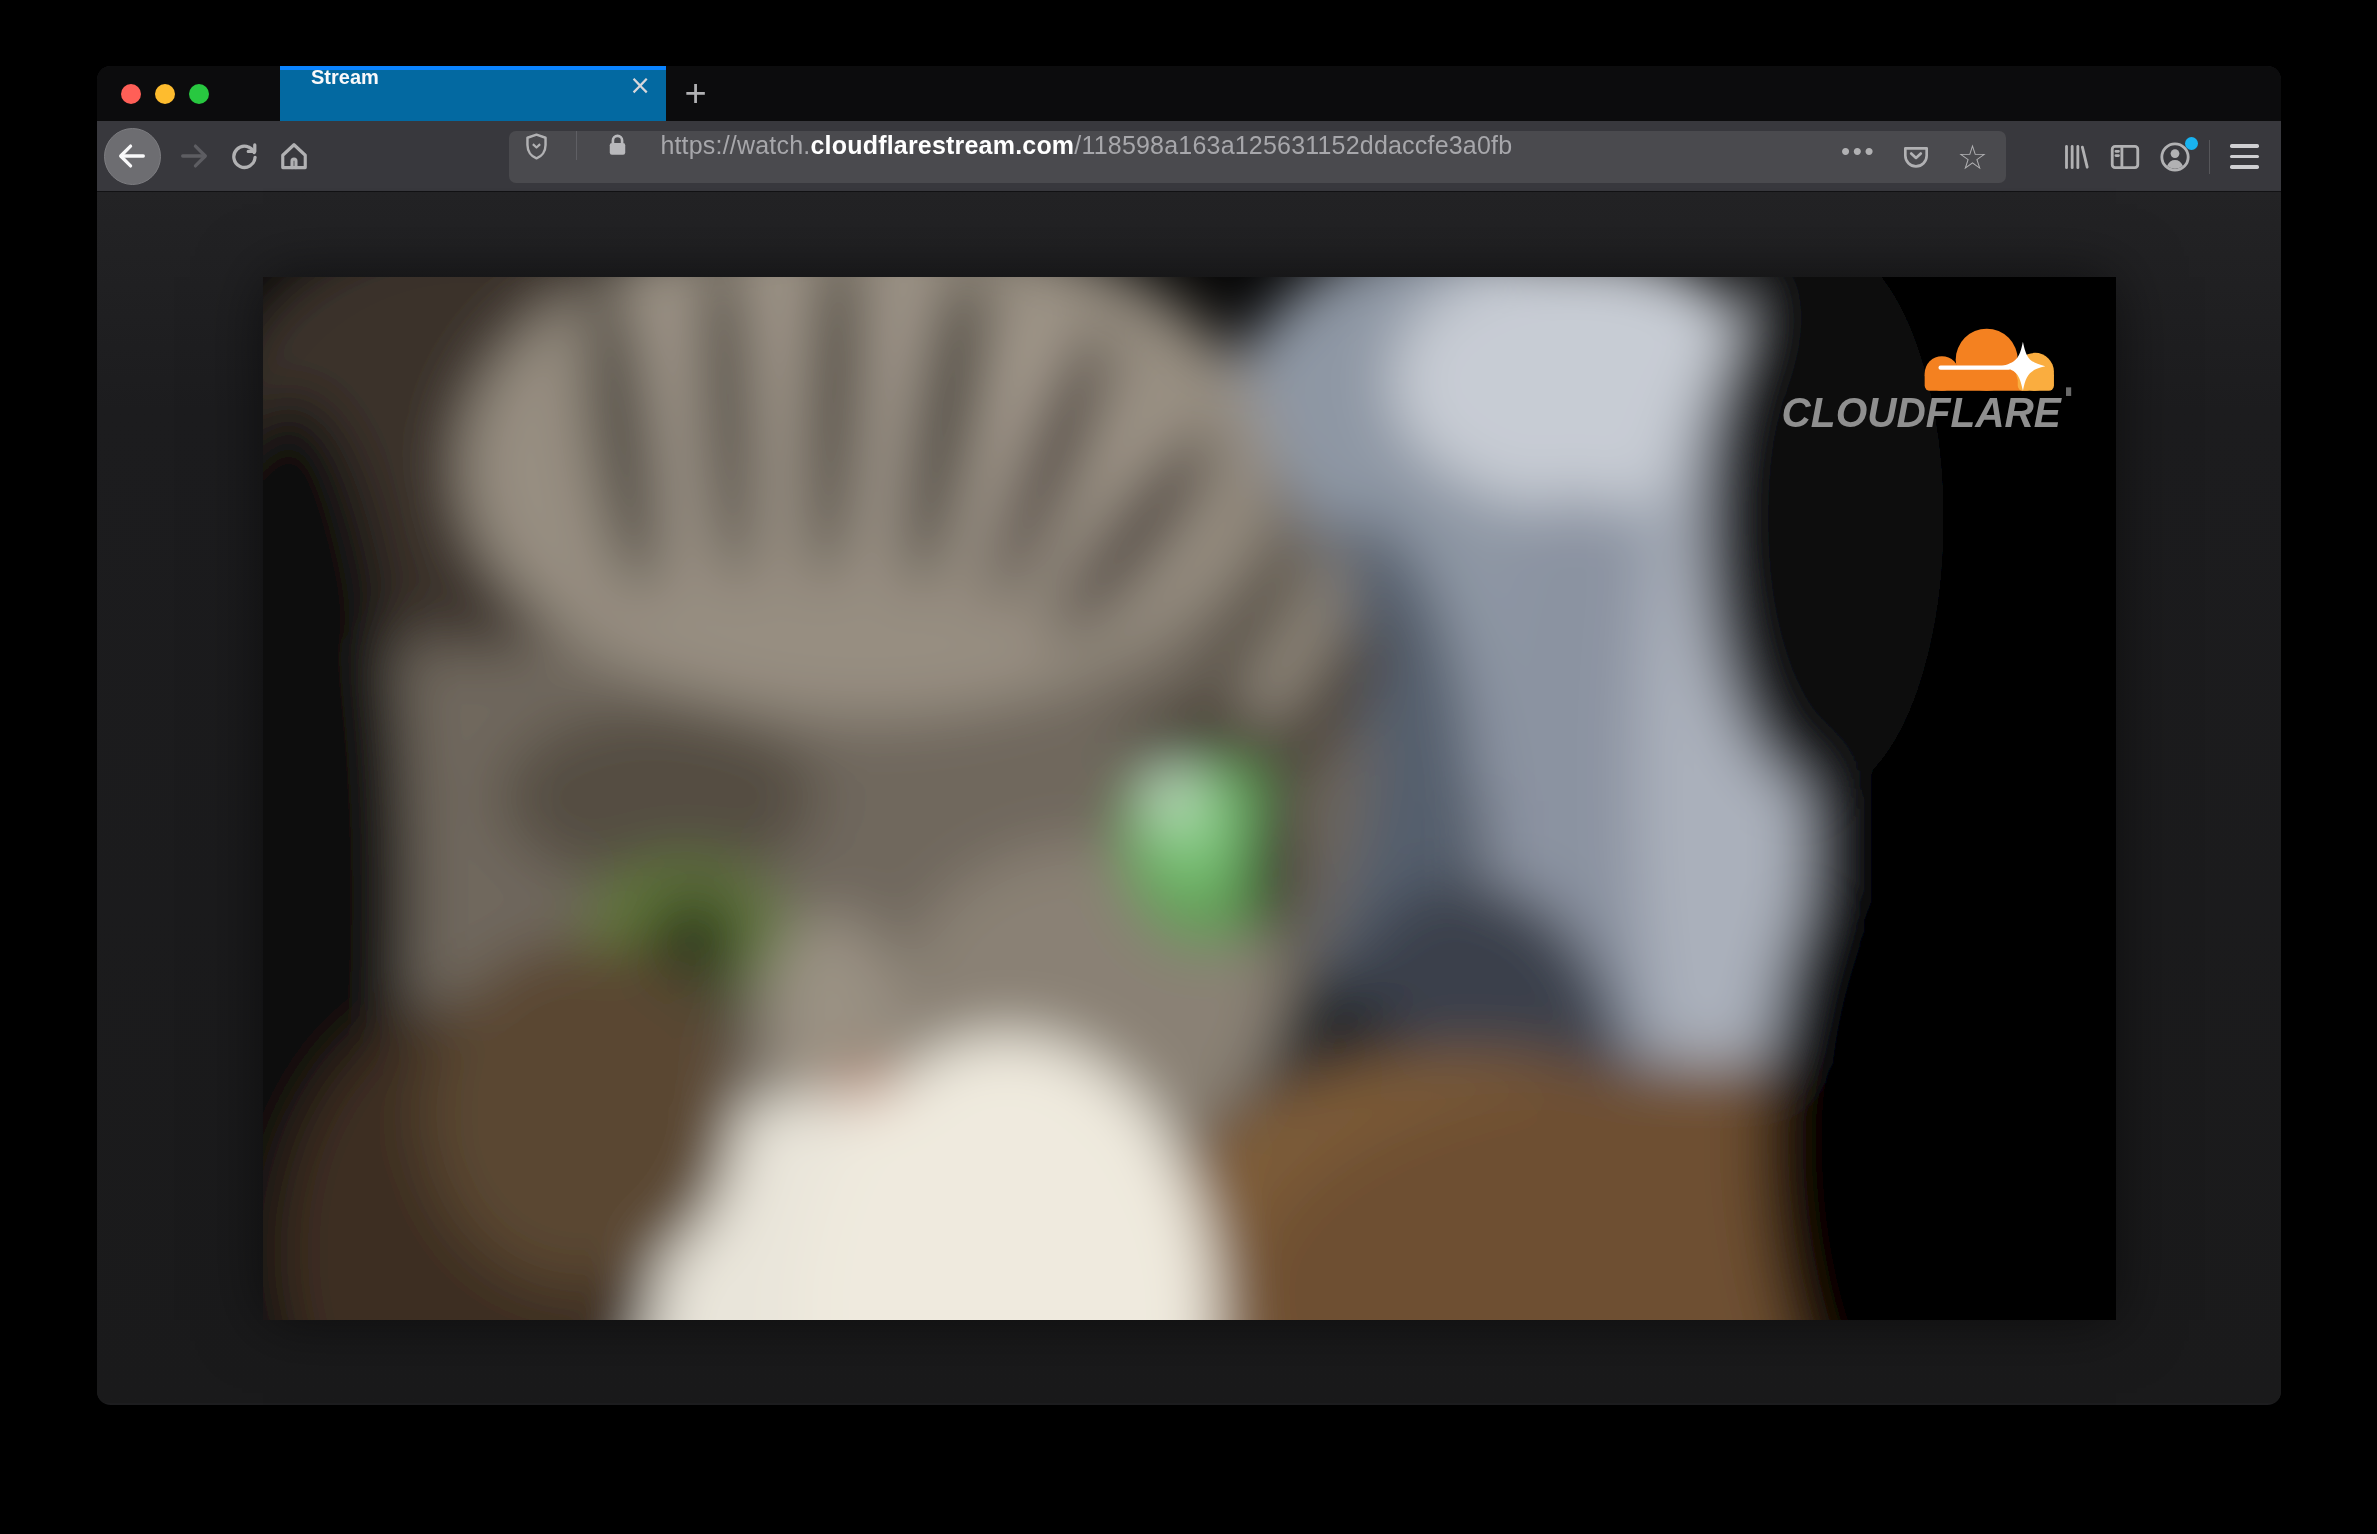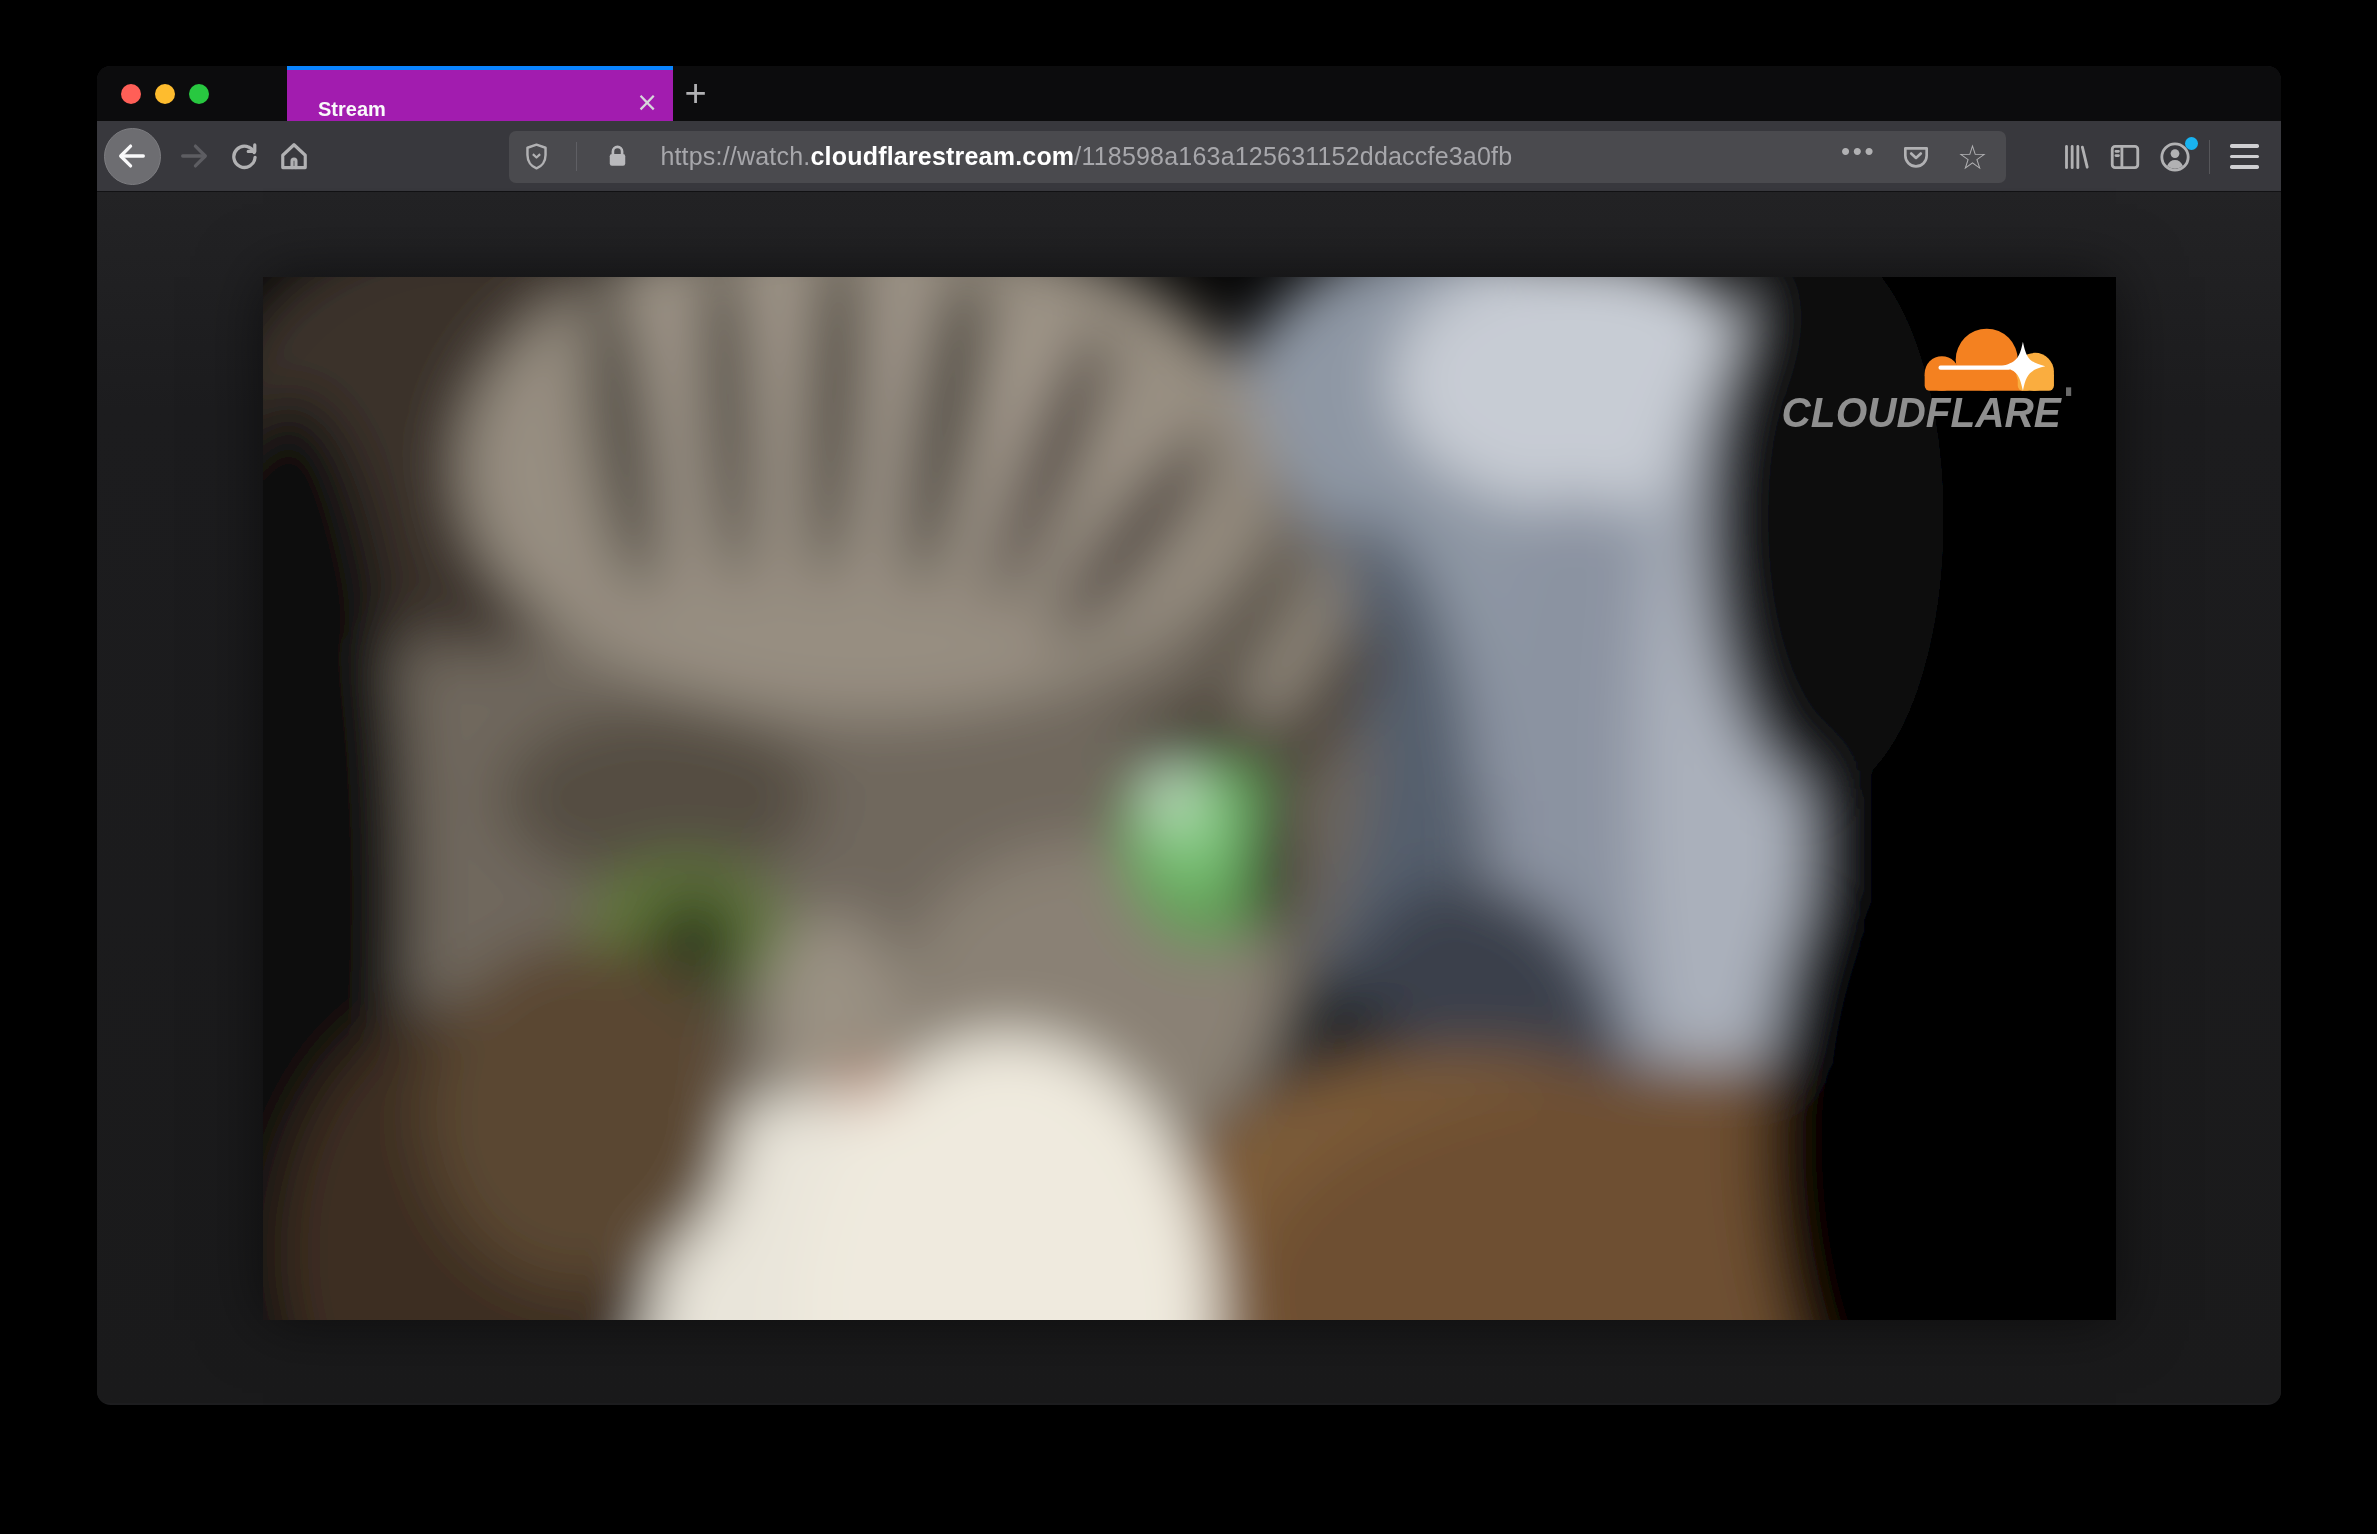--- a/index.html
+++ b/index.html
@@ -7,22 +7,22 @@
               font-family:"Liberation Sans","DejaVu Sans",sans-serif; }
 
   .window { position:absolute; left:97px; top:66px; width:2184px; height:1339px;
             border-radius:13.8px; overflow:hidden; background:#1d1d1f;
             box-shadow:0 26px 78px rgba(0,0,0,.8); }
 
   
   .tabbar { position:relative; height:55px; background:#0c0c0d; }
   .traffic { position:absolute; top:18px; left:24px; display:flex; gap:13.8px; }
   .traffic span { width:20px; height:20px; border-radius:50%; display:block; }
-  .tab { position:absolute; left:190px; top:0; width:386px; height:55px;
-         background:#a21caf; display:flex; align-items:flex-end; }
+  .tab { position:absolute; left:183px; top:0; width:386px; height:55px;
+         background:#0369a1; display:flex; align-items:flex-start; }
   .tab-stripe { position:absolute; left:0; top:0; right:0; height:4.3px; background:var(--accent,#0a84ff); }
   .tab-title { margin-left:31px; font-size:20px; font-weight:bold; color:#f9f9fa; flex:1;
                white-space:nowrap; overflow:hidden; }
   .tab-close { width:38px; height:38px; margin-right:6.9px; display:flex; align-items:center;
                justify-content:center; font-size:26px; color:#d7d7db; cursor:default;
                font-family:"DejaVu Sans",sans-serif; }
   .newtab { position:absolute; left:576px; top:6.9px; width:45px; height:41px; display:flex;
             align-items:center; justify-content:center; color:#b1b1b3; font-size:38px; font-weight:300; }
 
   
@@ -31,21 +31,21 @@
   .nav-left { display:flex; align-items:center; margin-left:6.9px; }
   .icon-btn { width:50px; height:50px; display:flex; align-items:center; justify-content:center;
               border-radius:5.2px; flex:0 0 auto; }
   .back-circle { width:57px; height:57px; border-radius:50%; background:#6d6d71;
                  border:1.7px solid #7d7d81; display:flex; align-items:center; justify-content:center;
                  margin-right:8.6px; }
   svg.i { display:block; }
 
   
   .urlbar { position:absolute; left:412px; top:9.5px; height:52px; width:1497px;
-            background:#4a4a4e; border-radius:6.9px; display:flex; align-items:center;
+            background:#4a4a4e; border-radius:6.9px; display:flex; 
             padding:0 8.6px 0 12px;gap:15px; }
   .urlbar .sep { width:1.7px; height:29px; background:#5f5f64; margin:0 10.3px 0 8.6px; }
   .url-text { flex:1; font-size:25px; white-space:nowrap; overflow:hidden; margin-left:13.8px;
               letter-spacing:0.2px; }
   .url-dim { color:#a7a7ab; }
   .url-strong { color:#ffffff; font-weight:bold; }
   .url-actions { display:flex; align-items:center; gap:6.9px; }
   .dots { font-size:26px; color:#b1b1b3; letter-spacing:2.6px; line-height:1; padding-bottom:10.3px; }
   .star-glyph { font-family:"DejaVu Sans",sans-serif; font-size:34px; color:#b1b1b3; line-height:1; }
 

